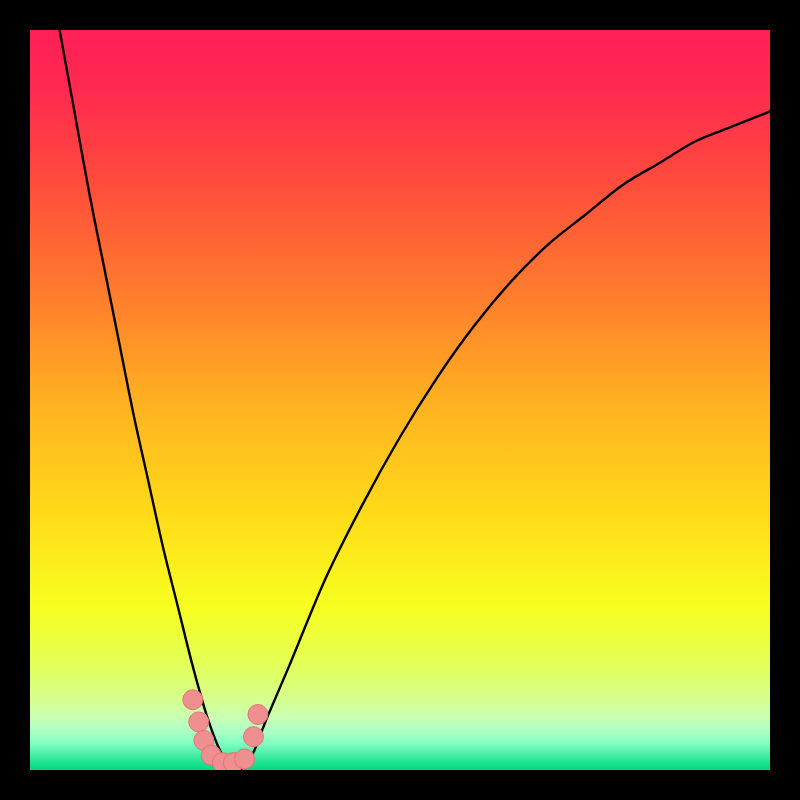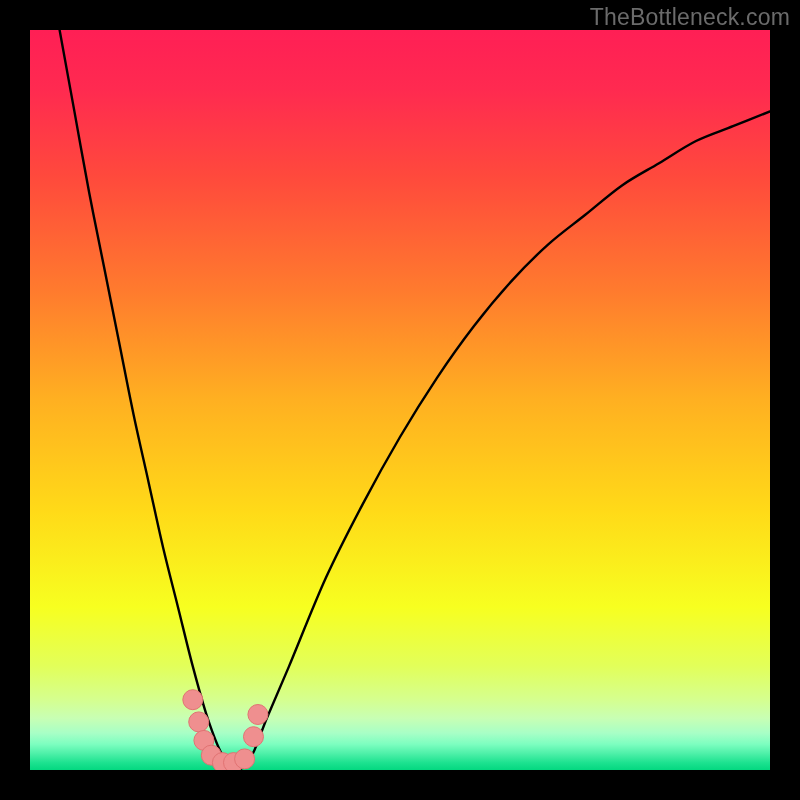--- a/index.html
+++ b/index.html
@@ -34,21 +34,20 @@
     height: 740px;
   }
   svg {
     display: block;
   }
 </style>
 </head>
 <body>
 
 <div class="frame">
-  <div class="watermark">TheBottleneck.com</div>
   <div class="plot-area">
     <svg id="chart-svg" width="740" height="740" viewBox="0 0 740 740" preserveAspectRatio="none">
       <defs>
         <linearGradient id="bg-grad" x1="0" y1="0" x2="0" y2="1">
             <stop offset="0%" stop-color="#ff1f55"></stop>
             <stop offset="8%" stop-color="#ff2a50"></stop>
             <stop offset="20%" stop-color="#ff4a3c"></stop>
             <stop offset="35%" stop-color="#ff7a2e"></stop>
             <stop offset="50%" stop-color="#ffb021"></stop>
             <stop offset="65%" stop-color="#ffda18"></stop>

